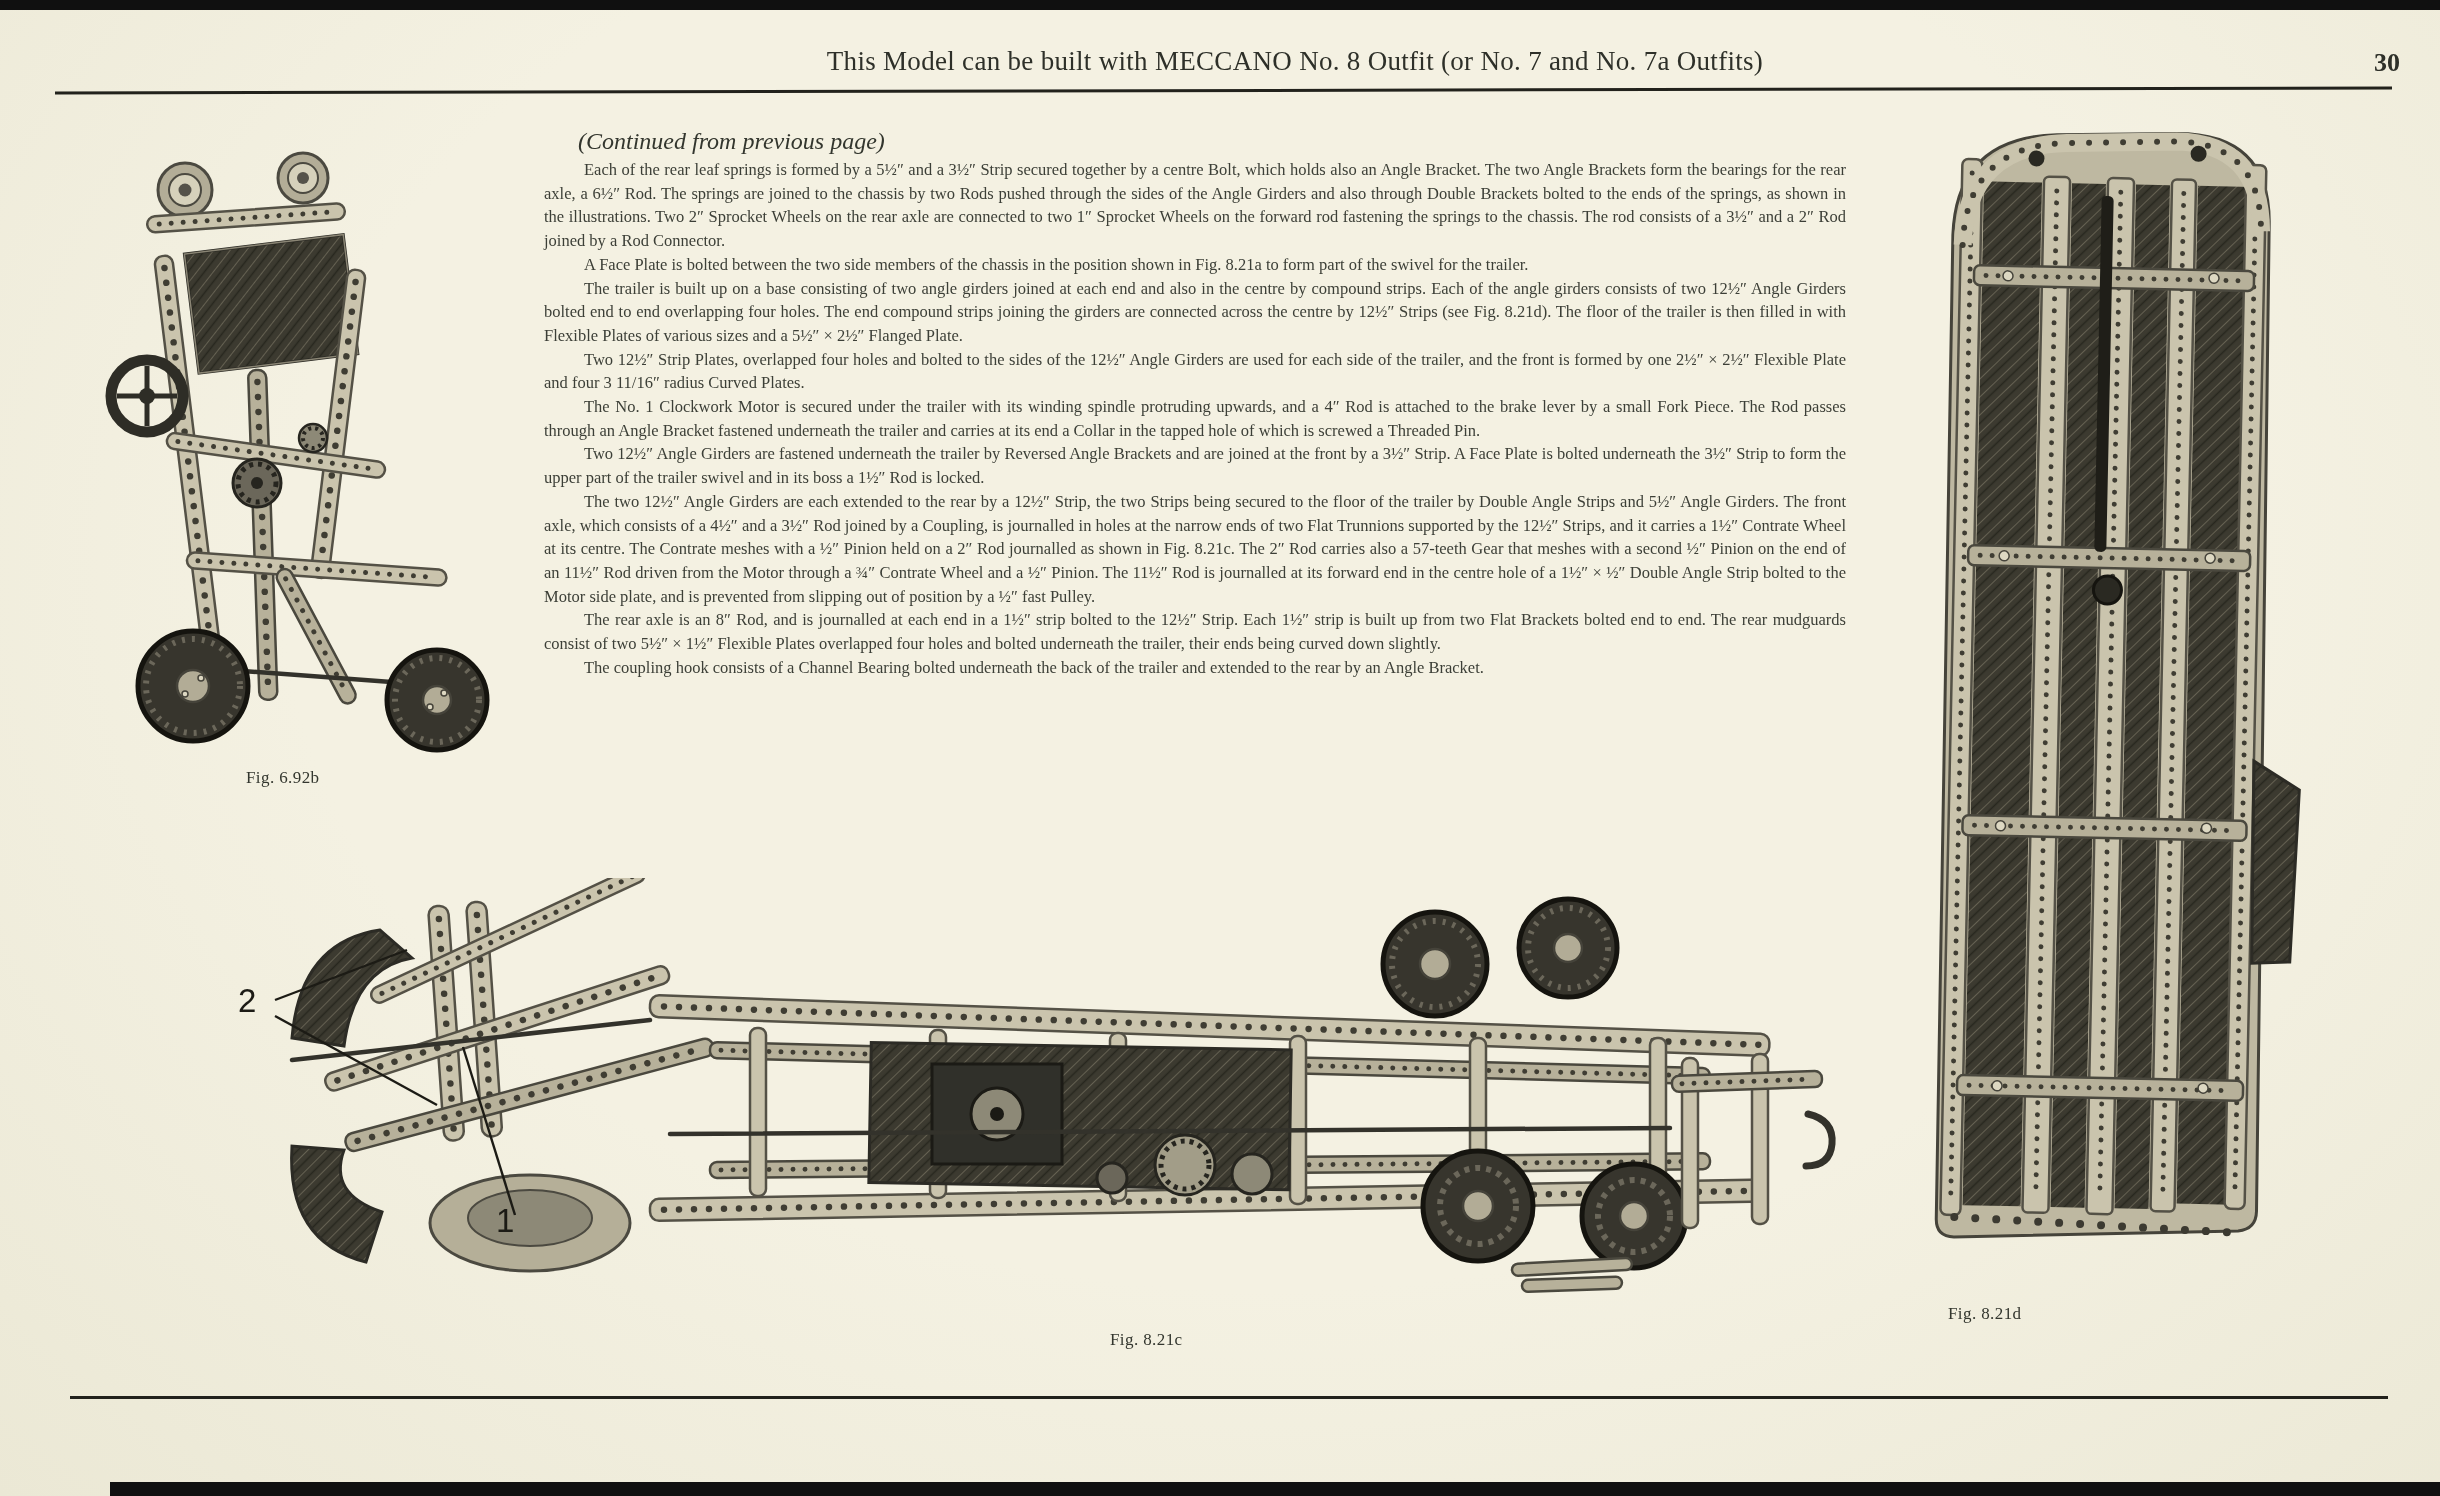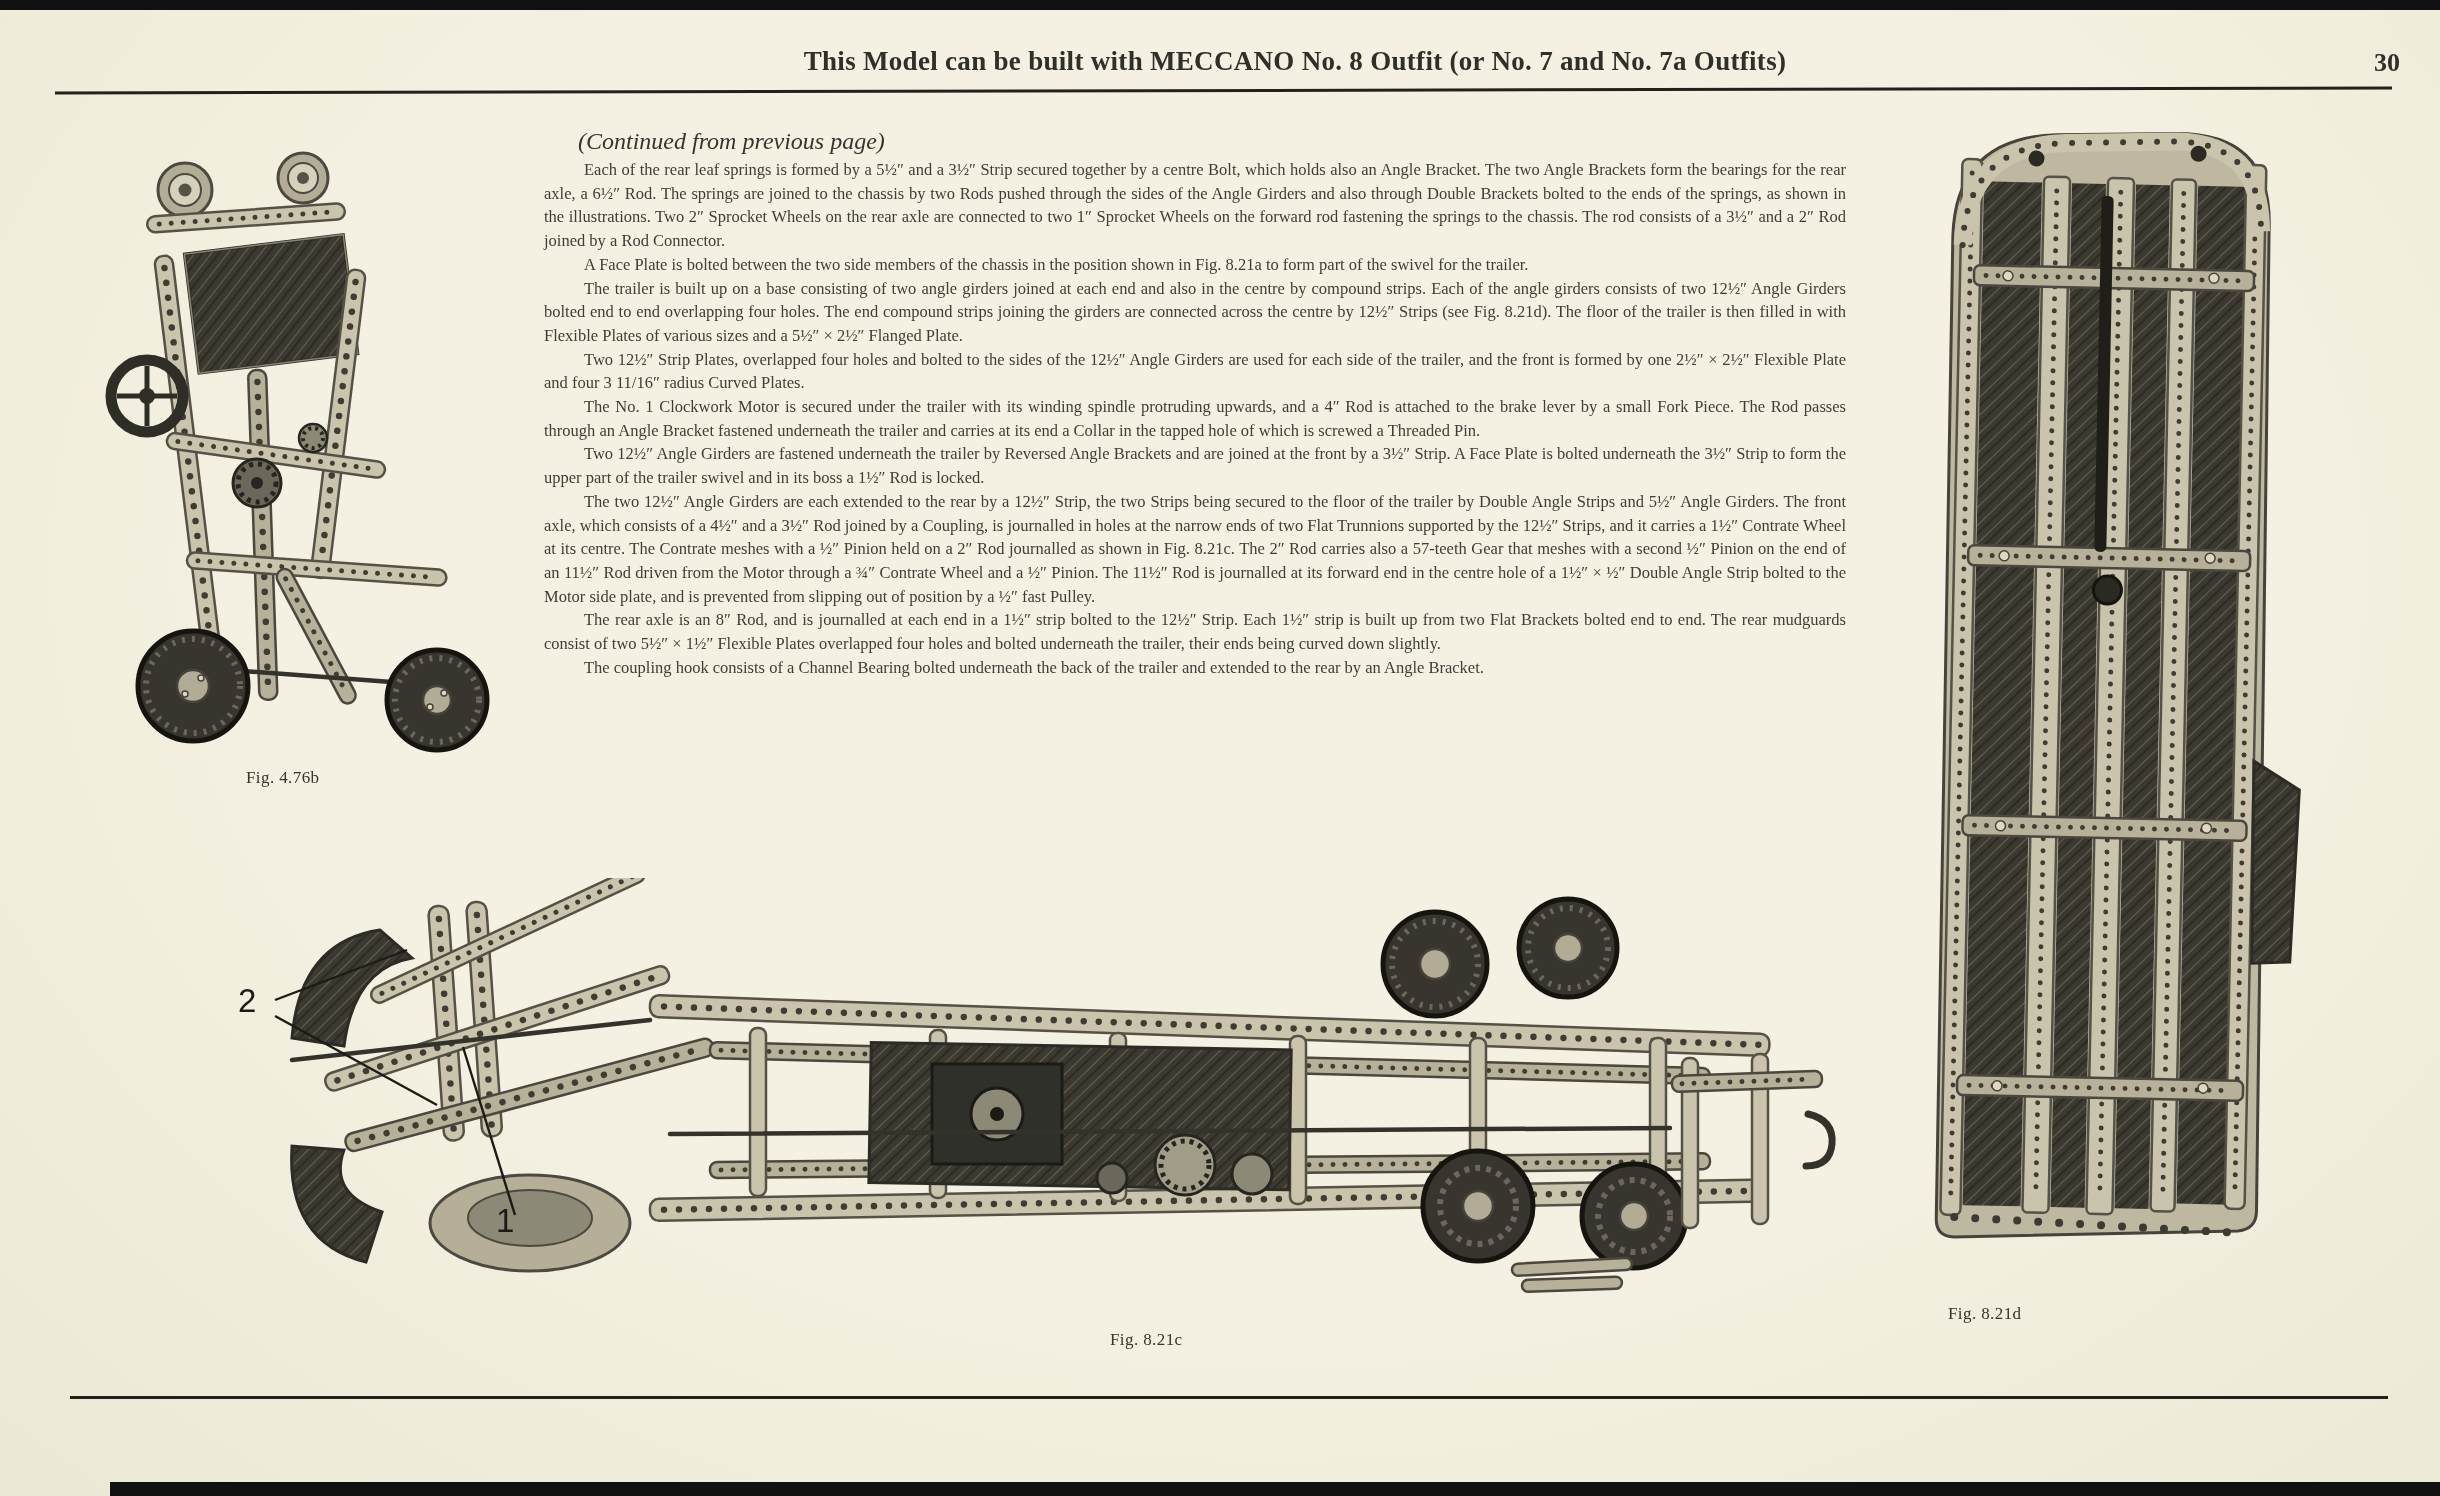--- a/index.html
+++ b/index.html
@@ -7,21 +7,21 @@
     position:relative;width:2440px;height:1496px;overflow:hidden;
     background:radial-gradient(ellipse at 52% 38%, #f4f1e2 55%, #ebe8d5 100%);
     font-family:"Liberation Serif","DejaVu Serif",serif;color:#3c3f37;
   }
   .bar-top{position:absolute;top:0;left:0;right:0;height:10px;background:#101010;}
   .bar-bottom{position:absolute;top:1482px;left:110px;right:0;height:14px;background:#101010;}
   .rule-header{position:absolute;top:89px;left:55px;right:48px;height:3px;background:#22221c;transform:rotate(-0.12deg);}
   .rule-footer{position:absolute;top:1396px;left:70px;right:52px;height:3px;background:#22221c;}
   .header-title{
     position:absolute;top:46px;left:0;right:0;text-align:center;padding-left:150px;
-    font-weight:bold;font-size:27px;letter-spacing:.3px;color:#2e3029;
+    font-weight:normal;font-size:27px;letter-spacing:.3px;color:#2e3029;
   }
   .page-number{position:absolute;top:48px;left:2374px;font-weight:bold;font-size:26px;color:#2e3029;}
   .continued{position:absolute;left:578px;top:128px;font-style:italic;font-size:24px;color:#33362e;}
   .bodytext{position:absolute;left:544px;top:158px;width:1302px;font-size:16.5px;line-height:23.7px;text-align:justify;color:#3c3f37;}
   .bodytext p{margin:0;text-indent:40px;}
   .figcap{position:absolute;font-size:17px;letter-spacing:.4px;color:#33362e;}
   .cap-b{left:246px;top:768px;}
   .cap-c{left:1110px;top:1330px;}
   .cap-d{left:1948px;top:1304px;}
   .callout{position:absolute;font-family:"Liberation Sans","DejaVu Sans",sans-serif;font-size:33px;color:#1c1b15;}
@@ -145,21 +145,21 @@
         <circle cx="-8" cy="8" r="3" class="bolt"></circle>
     </g>
     <g transform="translate(332,562)">
       <circle r="50" class="tyre"></circle>
         <circle r="42" class="tread"></circle>
         <circle r="14" class="hub"></circle>
       <circle cx="7" cy="-7" r="3" class="bolt"></circle>
         <circle cx="-7" cy="7" r="3" class="bolt"></circle>
     </g>
   </svg>
-  <div class="figcap cap-b">Fig. 4.76b</div>
+  <div class="figcap cap-b">Fig. 6.92b</div>
 
   <svg class="figure fig-c" width="1620" height="465" viewBox="0 0 1620 465">
     <defs>
       <pattern id="latC" width="13" height="13" patternUnits="userSpaceOnUse" patternTransform="rotate(45)">
         <rect width="13" height="13" fill="#3c3a30"></rect>
         <line x1="0" y1="0" x2="0" y2="13" stroke="#6f6b5b" stroke-width="1.6"></line>
         <line x1="6.5" y1="0" x2="6.5" y2="13" stroke="#28271f" stroke-width="1.6"></line>
       </pattern>
     </defs>
     <g>

